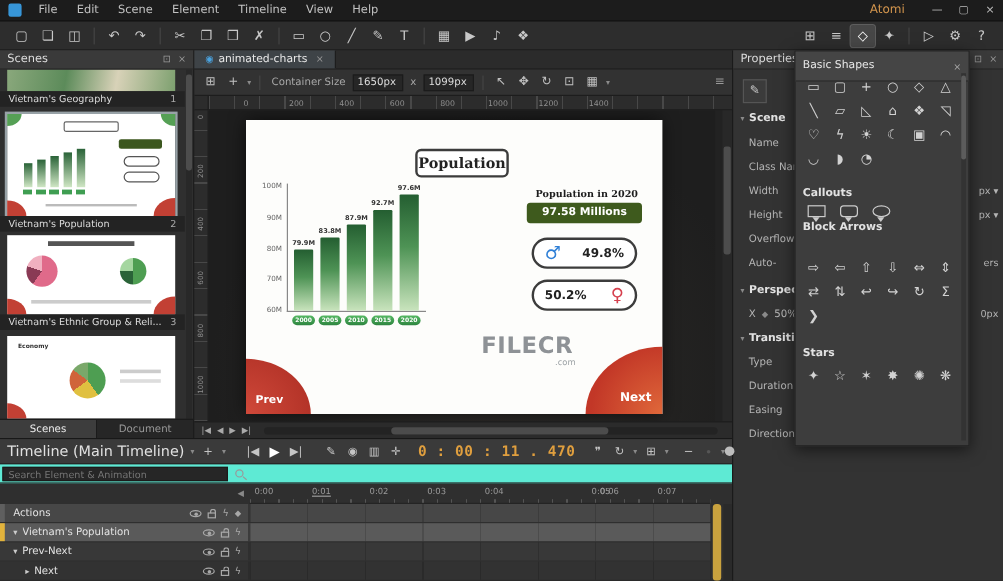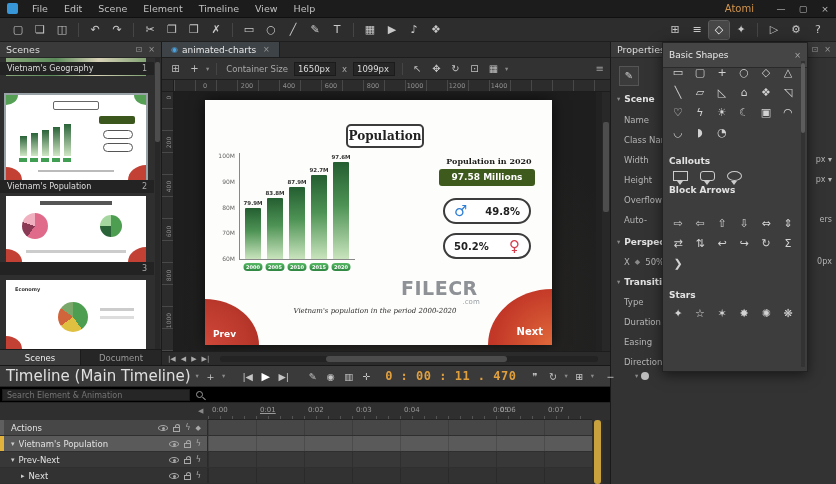--- a/index.html
+++ b/index.html
@@ -25,21 +25,21 @@
 #scenes-panel{position:absolute;left:0;top:42px;width:162px;height:323px;background:#2f2f2f;border-right:1px solid #1a1a1a}
 .phead{height:16px;background:#3a3a3a;display:flex;align-items:center;padding:0 6px;font-size:9.5px;color:#ddd;border-bottom:1px solid #262626;position:relative}
 .phicons{margin-left:auto;display:flex;gap:6px;color:#999;font-size:8px}
 #scene-list{position:absolute;left:0;top:16px;width:162px;height:291px;overflow:hidden}
 .thumb{position:absolute;left:6px;width:140px;background:#fff}
 .thumb-geo{top:0;height:18px;background:linear-gradient(100deg,#8aa87c,#5c8b5a 35%,#d8d2b8 65%,#7da06f)}
 .thumb-pop{top:37px;height:85px;outline:2px solid #98a2a7}
 .thumb-eth{top:138px;height:66px}
 .thumb-eco{top:222px;height:69px}
 .slabel{position:absolute;left:0;width:154px;height:13px;background:#232323;color:#ddd;font-size:8px;line-height:13px;padding:0 7px;display:flex}
-.sl0{top:4px}.sl1{top:122px}.sl2{top:204px}
+.sl0{top:18px}.sl1{top:122px}.sl2{top:204px}
 .snum{margin-left:auto;color:#aaa}
 #sscroll{position:absolute;right:1px;top:16px;width:5px;height:291px;background:#282828}
 .sthumb{position:absolute;left:0;top:4px;width:100%;height:80px;background:#4d4d4d;border-radius:2px}
 .scene-tabs{position:absolute;left:0;bottom:0;width:162px;height:16px;display:flex;background:#262626;border-top:1px solid #1b1b1b}
 .stab{flex:1;text-align:center;line-height:16px;font-size:8.5px;color:#999;border-right:1px solid #1b1b1b}
 .stab.active{background:#3d3d3d;color:#eee}
 
 .cornTL,.cornTR,.cornBL,.cornBR{position:absolute}
 .cornTL{left:0;top:0;width:12px;height:10px;background:#55a055;border-bottom-right-radius:100%}
 .cornTR{right:0;top:0;width:12px;height:10px;background:#55a055;border-bottom-left-radius:100%}
@@ -141,28 +141,28 @@
 #arrows-title{top:142px}
 #arrows-grid{top:171px}
 #stars-title{top:247px}
 #stars-grid{top:261px}
 #shapes-scroll{position:absolute;right:2px;top:18px;width:4px;height:306px;background:#333}
 #shapes-scroll .sthumb{height:70px;top:2px;background:#5c5c5c}
 
 
 #timeline{position:absolute;left:0;top:365px;width:610px;height:119px;background:#2f2f2f;border-top:1px solid #181818}
 #tl-header{position:absolute;left:0;top:0;width:610px;height:21px;background:#3a3a3a;border-bottom:1px solid #242424;display:flex;align-items:center;padding:0 6px;gap:5px}
-#tl-title{font-size:15px;color:#e0e0e0;white-space:nowrap}
+#tl-title{font-size:12px;color:#e0e0e0;white-space:nowrap}
 .tli{font-size:9.5px;color:#c5c5c5;min-width:13px;text-align:center;white-space:nowrap}
 .tli.play{font-size:11px;color:#fff}
 .vsep{width:1px;height:13px;background:#4c4c4c;margin:0 3px}
 #time{font-family:"DejaVu Sans Mono",monospace;font-size:12px;font-weight:bold;color:#e09f3e;margin:0 7px;letter-spacing:.5px;white-space:nowrap}
 #tl-slider{width:44px;height:3px;background:#565656;border-radius:2px;position:relative;margin:0 4px}
 #tl-slider .knob{position:absolute;left:15px;top:-3px;width:8px;height:8px;border-radius:50%;background:#bdbdbd}
-#tl-search-row{position:absolute;left:0;top:21px;width:610px;height:16px;background:#000000;border-bottom:1px solid #242424}
+#tl-search-row{position:absolute;left:0;top:21px;width:610px;height:16px;background:#5eead4;border-bottom:1px solid #242424}
 #tl-search{position:absolute;left:2px;top:2px;width:188px;height:12px;background:#262626;border:1px solid #1b1b1b;color:#bbb;font-size:8px;padding:0 4px;font-family:inherit}
 #search-mag{position:absolute;left:196px;top:4px;width:7px;height:7px;border:1px solid #999;border-radius:50%}
 #search-mag::after{content:'';position:absolute;left:5px;top:6px;width:4px;height:1px;background:#999;transform:rotate(40deg)}
 #tl-ruler{position:absolute;left:208px;top:37px;width:384px;height:17px;border-bottom:1px solid #242424;background-image:repeating-linear-gradient(90deg,#555 0 1px,transparent 1px 12px);background-size:100% 4px;background-position:0 13px;background-repeat:no-repeat}
 .tlab{position:absolute;top:3px;font-size:7px;color:#9a9a9a}
 #tl-collapse{position:absolute;left:198px;top:41px;font-size:7px;color:#888}
 #tracks{position:absolute;left:0;top:54px;width:592px;display:flex;flex-direction:column;gap:1px}
 .trow{height:15px;display:flex;background:#383838}
 .trow.thead{background:#474747}
 .trow.sel{background:#5a5a5a}
@@ -276,20 +276,21 @@
     </div>
     <div class="thumb thumb-eth">
       <div class="etext"></div>
       <div class="pie1"></div>
       <div class="pie2"></div>
       <div class="eleg"></div>
       <div class="cornBL"></div>
       <div class="cornBR"></div>
     </div>
     <div class="slabel sl2">
+      <span>Vietnam's Ethnic Group &amp; Reli...</span>
       <span class="snum">3</span>
     </div>
     <div class="thumb thumb-eco">
       <div class="ecolabel">Economy</div>
       <div class="ecopie"></div>
       <div class="ecoline"></div>
       <div class="ecoline2"></div>
       <div class="cornBL"></div>
     </div>
   </div>
@@ -381,21 +382,20 @@
       <div id="info-heading">Population in 2020</div>
       <div id="info-badge">97.58 Millions</div>
       <div class="sexbox" id="male-box">
         <span class="msym">♂</span>
         <span class="sexval">49.8%</span>
       </div>
       <div class="sexbox" id="female-box">
         <span class="sexval">50.2%</span>
         <span class="fsym">♀</span>
       </div>
-      <div id="slide-caption">Vietnam's population in the period 2000-2020</div>
       <div id="prev-corner">
           <span>Prev</span>
         </div>
       <div id="watermark">
         <span>FILECR</span>
         <span class="wmcom">.com</span>
       </div>
       <div id="next-corner">
           <span>Next</span>
         </div>

